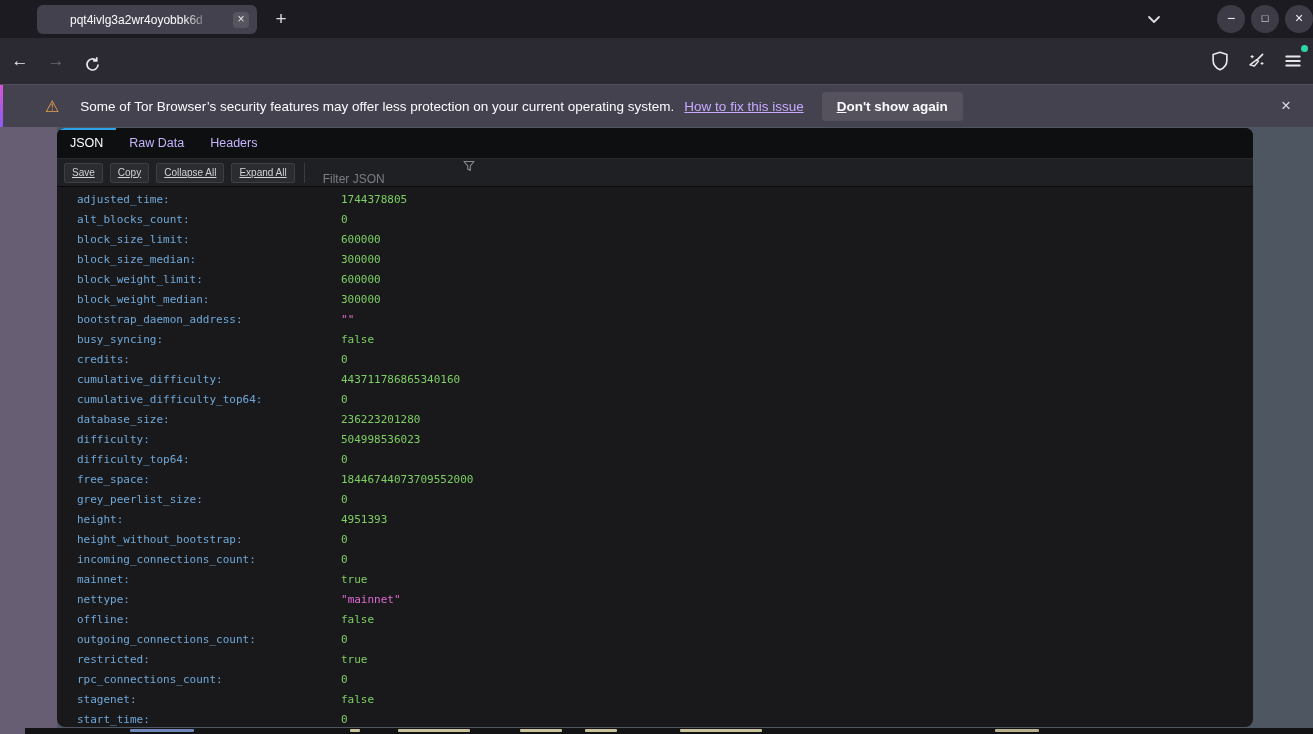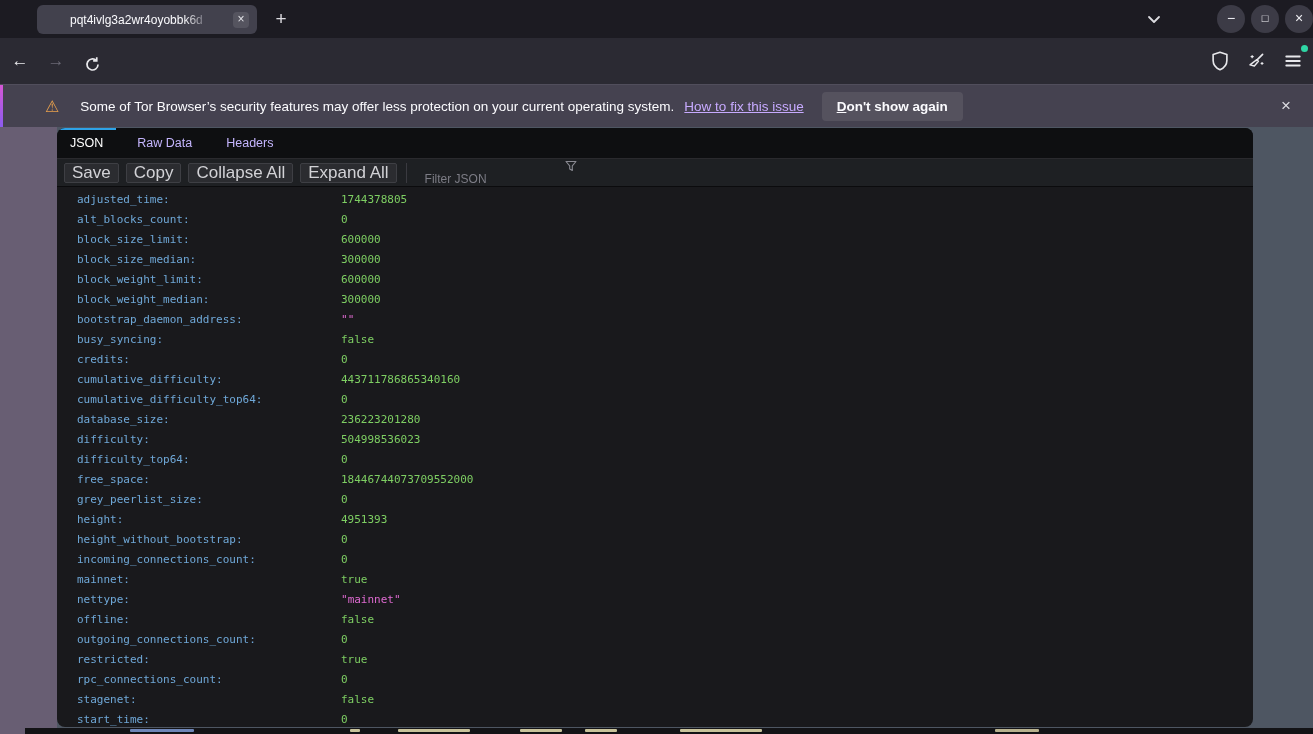--- a/index.html
+++ b/index.html
@@ -52,27 +52,27 @@
 
   
   .viewport { position:absolute; left:0; top:127px; width:1313px; height:607px; background:#4e5662; }
   .left-band { position:absolute; left:0; top:0; width:57px; height:607px; background:#685e73; }
   .bottom-strip { position:absolute; left:25px; top:601px; width:1288px; height:6px; background:#131316; overflow:hidden; }
   .frag { position:absolute; top:1px; height:3px; border-radius:1px; }
 
   
   .panel { position:absolute; left:57px; top:1px; width:1196px; height:599px; background:#19191c;
            border-radius:8px; overflow:hidden; }
-  .vtabs { height:31px; background:#0e0f11; border-bottom:1px solid #2a2a2e; display:flex;gap:8px; }
+  .vtabs { height:31px; background:#0e0f11; border-bottom:1px solid #2a2a2e; display:flex; }
   .vtab { padding:0 13px; line-height:30px; font-size:12.5px; color:#c4b5fd; position:relative; }
   .vtab.t-active { color:#ffffff; }
   .vtab.t-active::before { content:""; position:absolute; left:0; right:0; top:0; height:2px; background:#2ea3e8; }
   .vtoolbar { height:28px; background:#1e2023; border-bottom:1px solid #0b0b0d; display:flex; align-items:center; padding-left:7px; }
   .vbtn { height:20px; margin-right:7px; padding:0 7px; background:#2b2c30; border:1px solid #3e3f44;
-          border-radius:2px; color:#d2d2d6; font-size:17px; line-height:18px; font-family:inherit; }
+          border-radius:2px; color:#d2d2d6; font-size:10px; line-height:18px; font-family:inherit;text-decoration:underline; }
   .vsep { width:1px; height:20px; background:#3a3a40; margin:0 5px 0 2px; }
   .vfilter { display:flex; align-items:center; margin-left:6px;flex-direction:column; }
   .vfilter input { background:transparent; border:none; outline:none; color:#c8c8cc; font-size:12px;
                    margin-left:7px; width:300px; font-family:inherit; }
   .vfilter input::placeholder { color:#7c7c85; }
   .vcontent { padding-top:3px; }
   .jrow { height:20px; line-height:20px; font-family:"DejaVu Sans Mono", monospace; font-size:11px;
           padding-left:20px; display:flex; white-space:pre;gap:48px; }
   .k { color:#6fa8d8; width:216px; flex:none; }
   .k::after { content:":"; }

